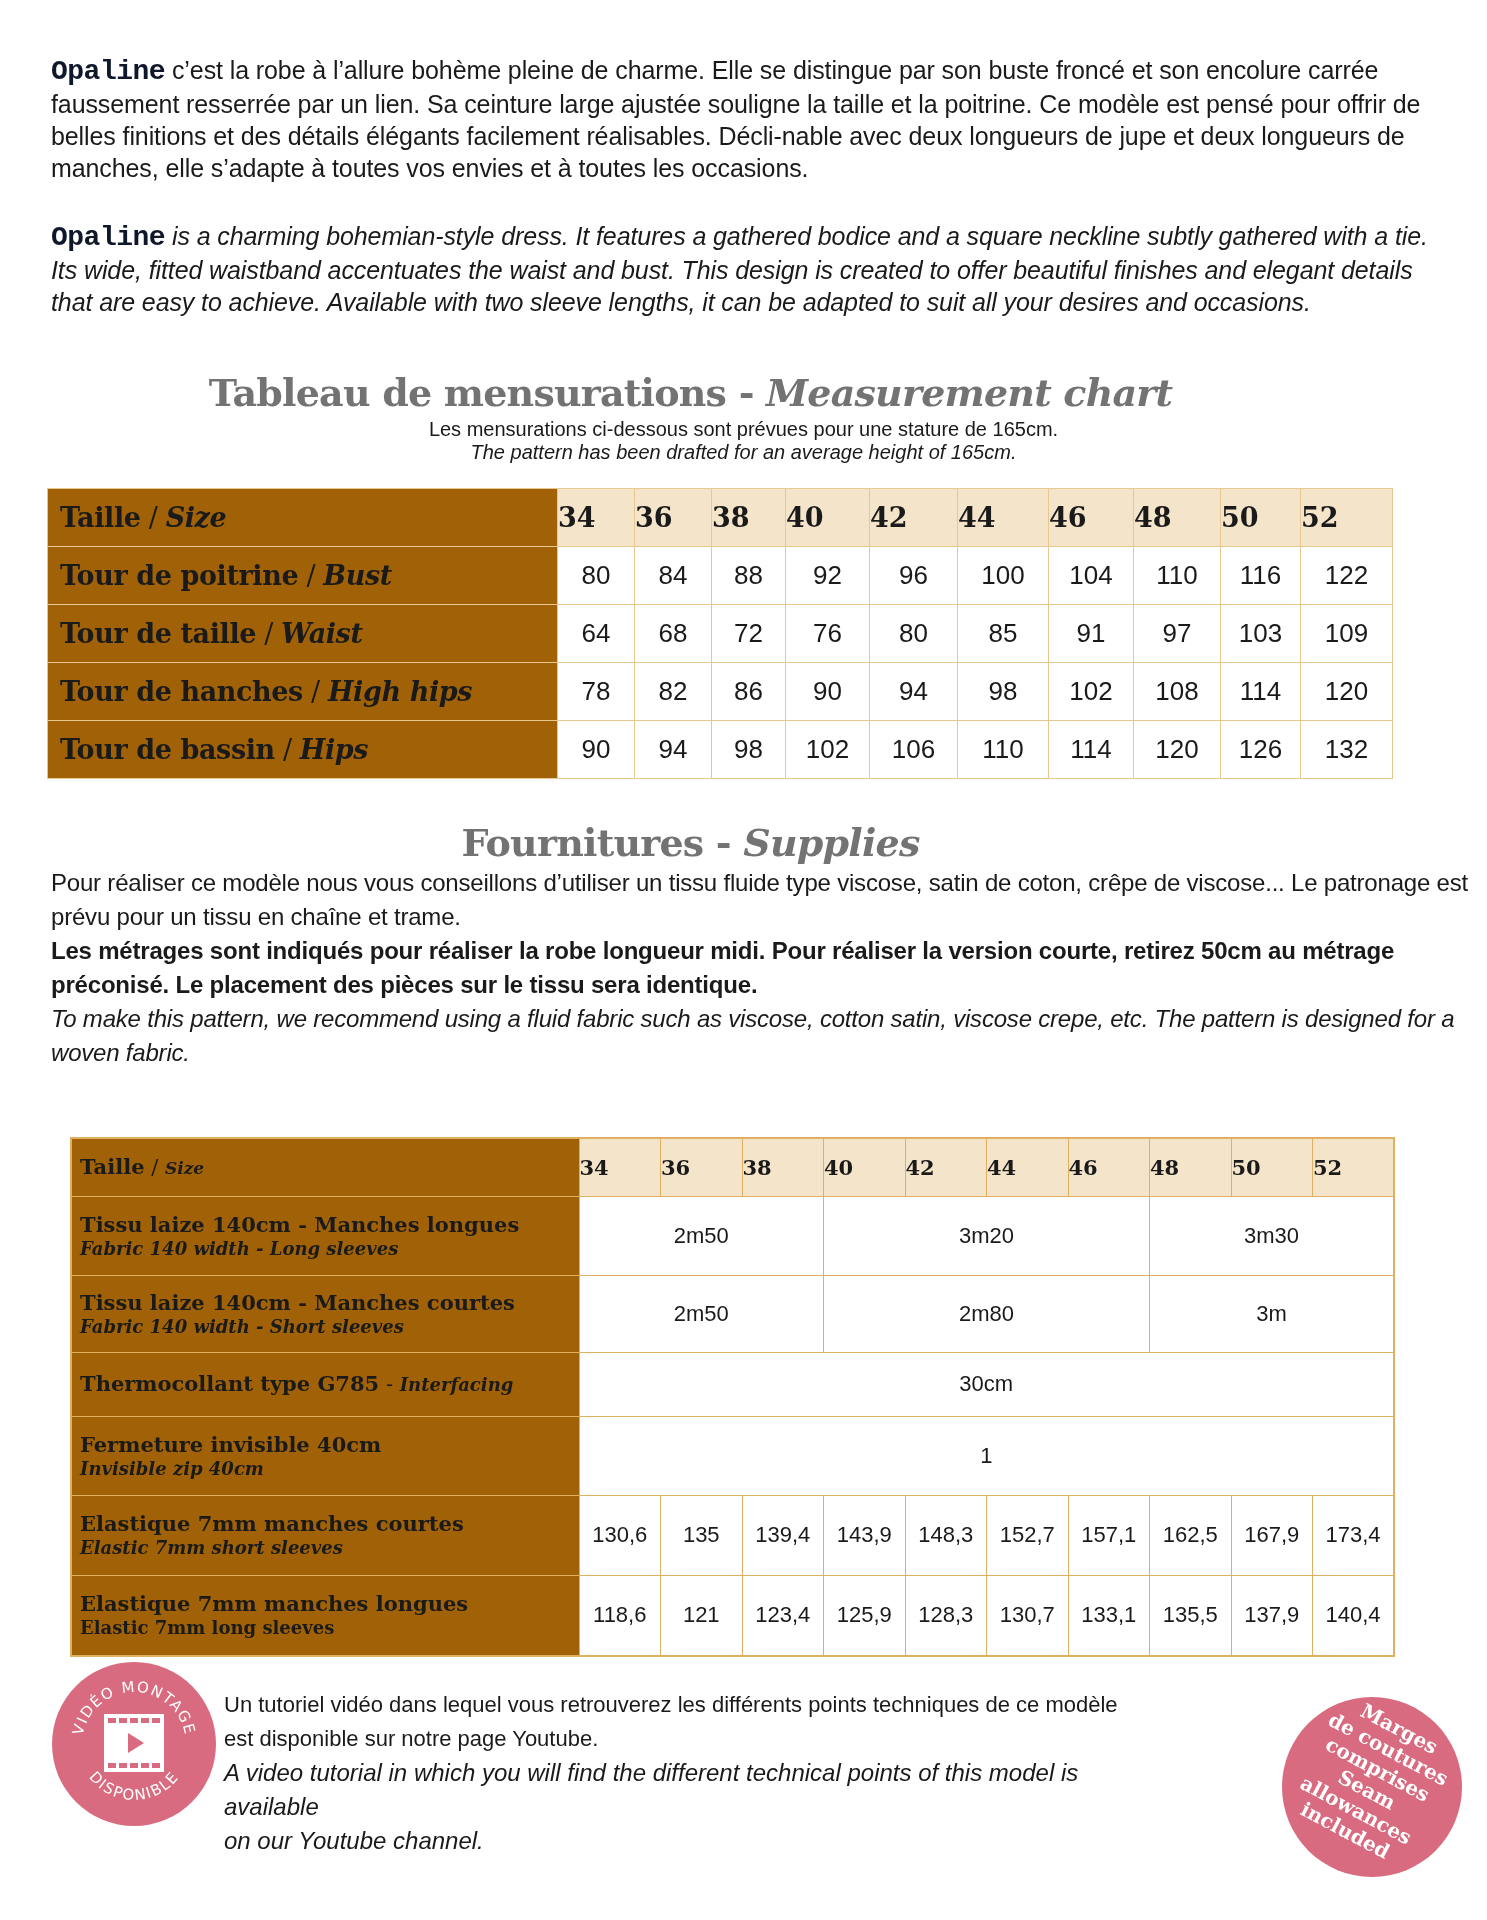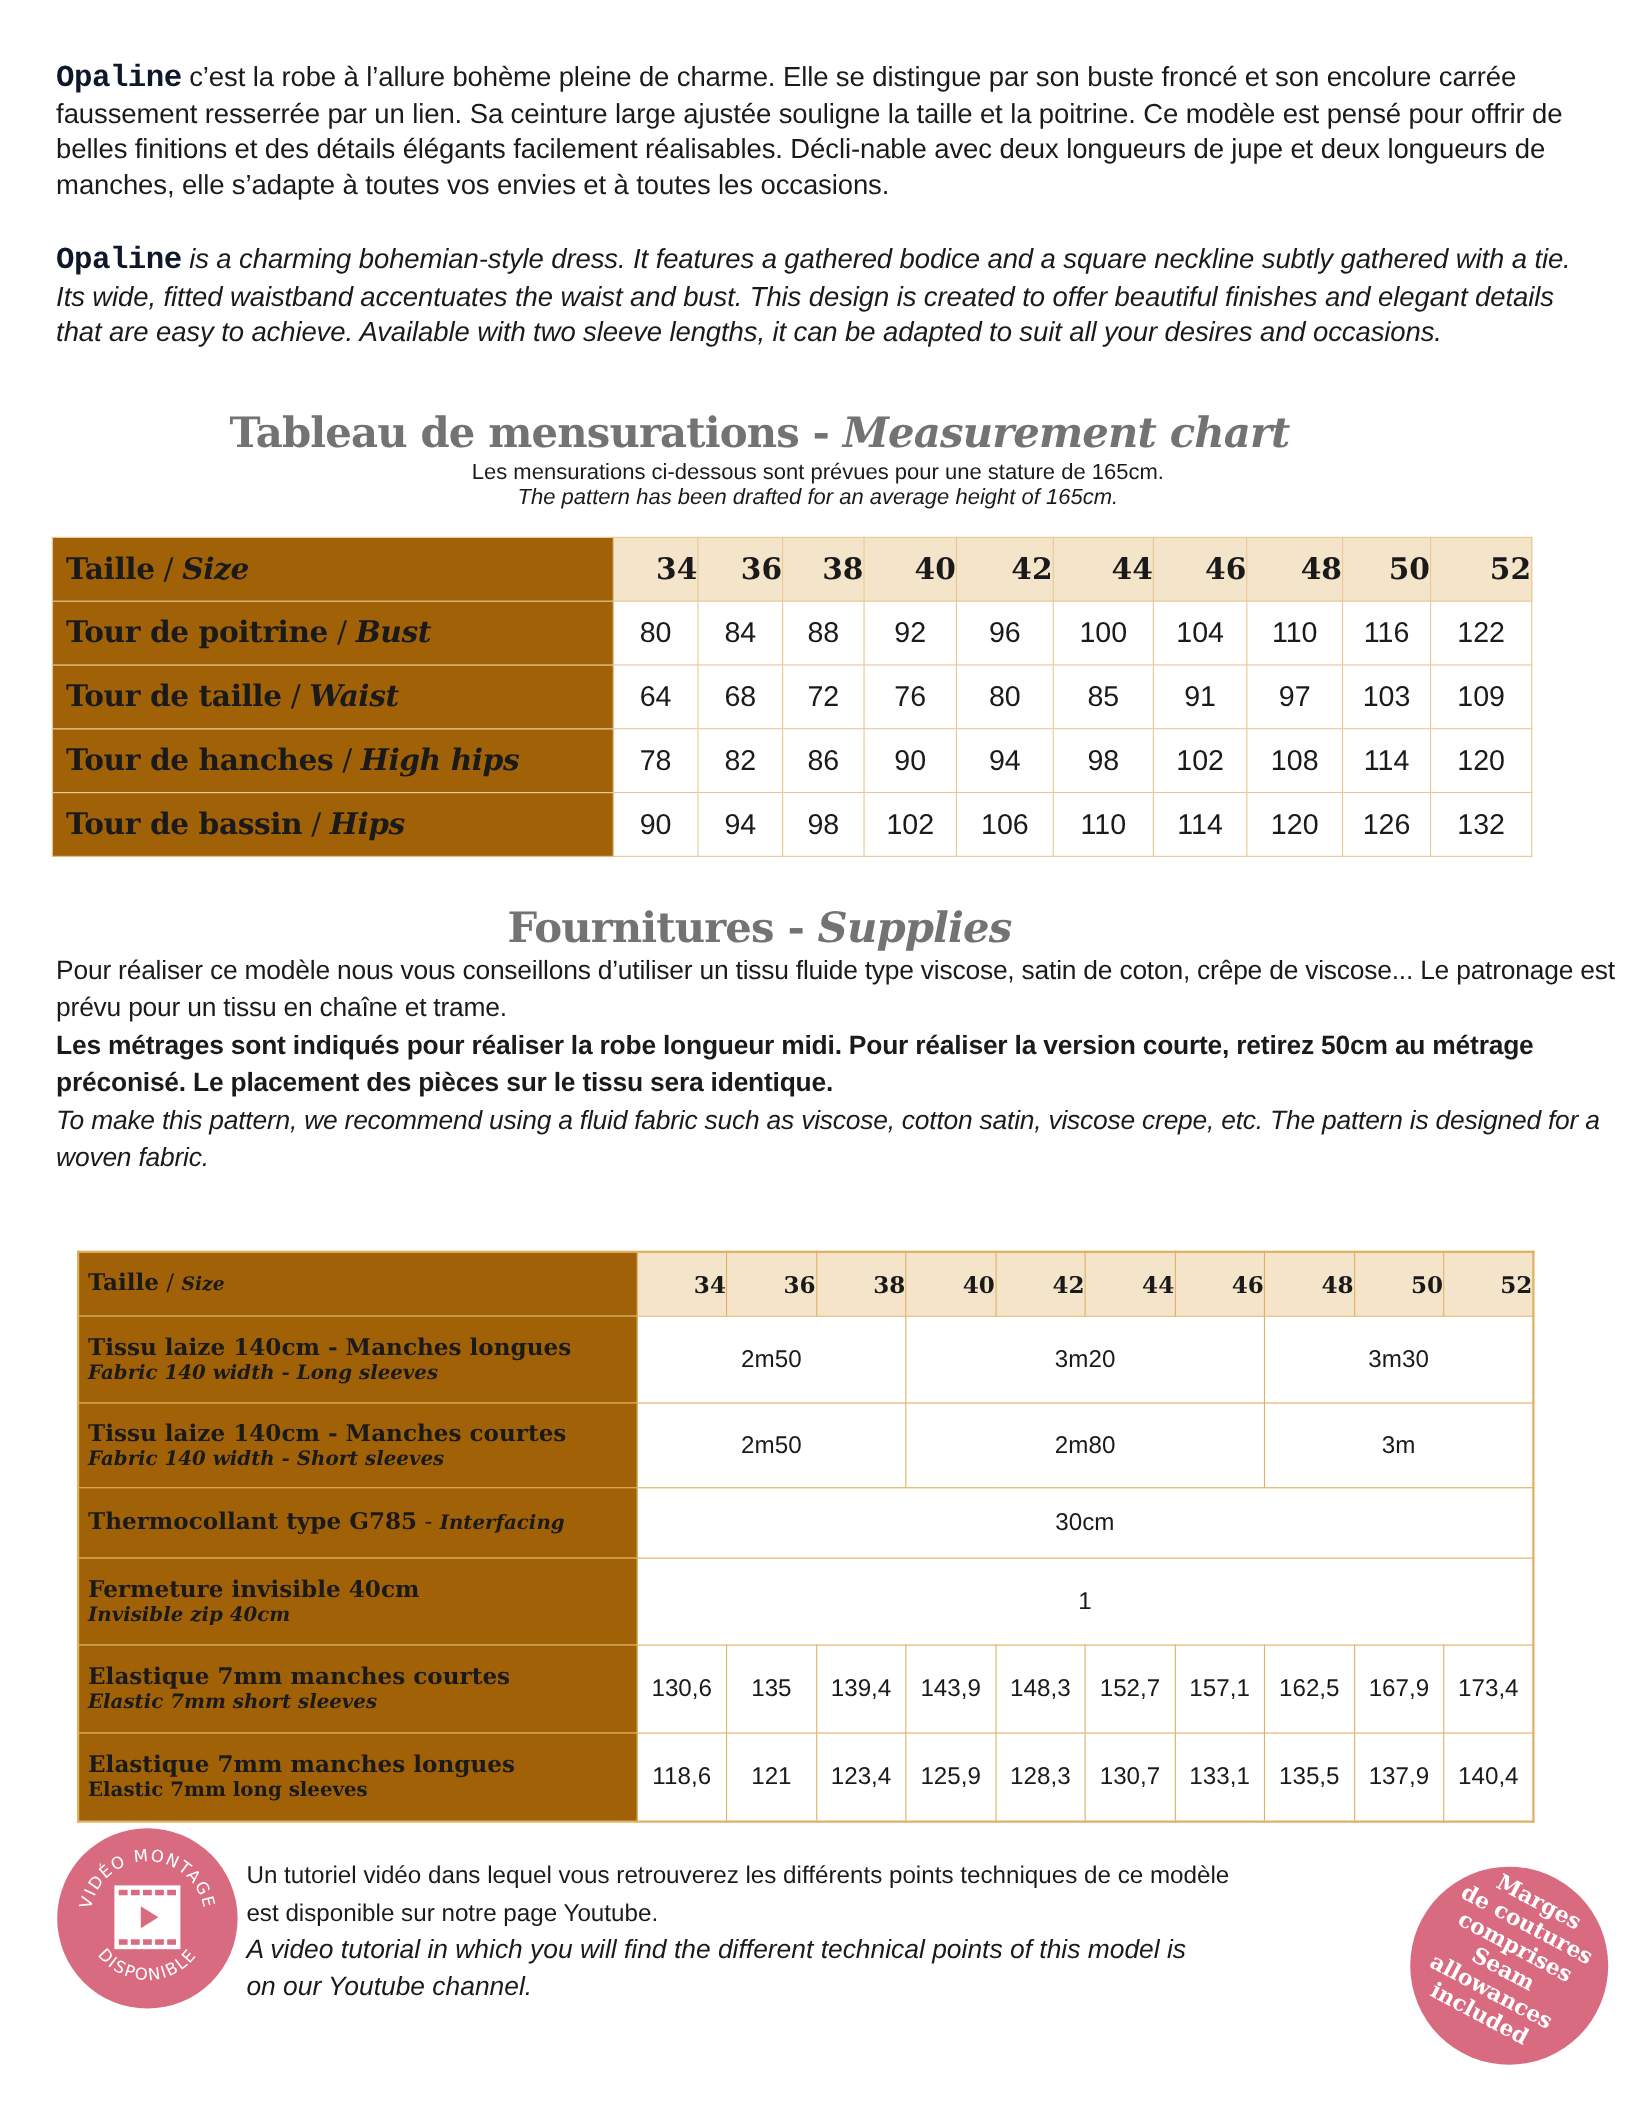--- a/index.html
+++ b/index.html
@@ -11,21 +11,21 @@
   .brand { font-family:Liberation Mono, monospace; font-weight:bold; color:#0f172a; font-size:28px; font-style:normal; letter-spacing:-0.5px; }
   .section-title { position:absolute; left:0; width:1381px; text-align:center; color:#737373;
                    font-family:"DejaVu Serif","Liberation Serif", serif; font-weight:bold; font-size:38px; letter-spacing:-0.8px; }
   .section-title .it { font-style:italic; }
   .note { position:absolute; left:0; width:1487px; text-align:center; font-size:20px; line-height:23px; }
   .note.it { font-style:italic; }
 
   table { border-collapse:collapse; position:absolute; table-layout:fixed; }
   td, th { border:1.5px solid #e7c792; padding:0; }
   .label { background:#a16207; text-align:left; font-family:"DejaVu Serif","Liberation Serif", serif; font-weight:bold; }
-  .hdr { background:#f4e4c9; font-family:"DejaVu Serif","Liberation Serif", serif; font-weight:bold; text-align:right; }
+  .hdr { background:#f4e4c9; font-family:"DejaVu Serif","Liberation Serif", serif; font-weight:bold; text-align:left; }
   .val { background:#ffffff; text-align:center; }
   .it { font-style:italic; }
 
   
   #mtable { left:47px; top:488px; width:1345px; }
   #mtable td { height:57px; }
   #mtable .label { font-size:27px; padding-left:12px; letter-spacing:-0.4px; }
   #mtable .hdr { font-size:27px; }
   #mtable .val { font-size:26px; }
 
@@ -259,20 +259,21 @@
       <rect x="100" y="101" width="8" height="5" fill="#d96b80"></rect>
       <polygon points="76,71 76,91 92,81" fill="#d96b80"></polygon>
     </g>
   </svg>
 </div>
 
 <div class="video-text">
   <div>Un tutoriel vidéo dans lequel vous retrouverez les différents points techniques de ce modèle</div>
   <div>est disponible sur notre page Youtube.</div>
   <div class="it">A video tutorial in which you will find the different technical points of this model is</div>
+  <div class="it">available</div>
   <div class="it">on our Youtube channel.</div>
 </div>
 
 <div id="seam-badge" class="badge">
   <div id="seam-lines" style="position:absolute;left:0;top:14px;width:180px;text-align:center;transform:rotate(28deg);color:#fff;font-family:'DejaVu Serif','Liberation Serif',serif;font-weight:bold;font-size:20px;line-height:23px;">
       <div>Marges</div>
       <div>de coutures</div>
       <div>comprises</div>
       <div>Seam</div>
       <div>allowances</div>

